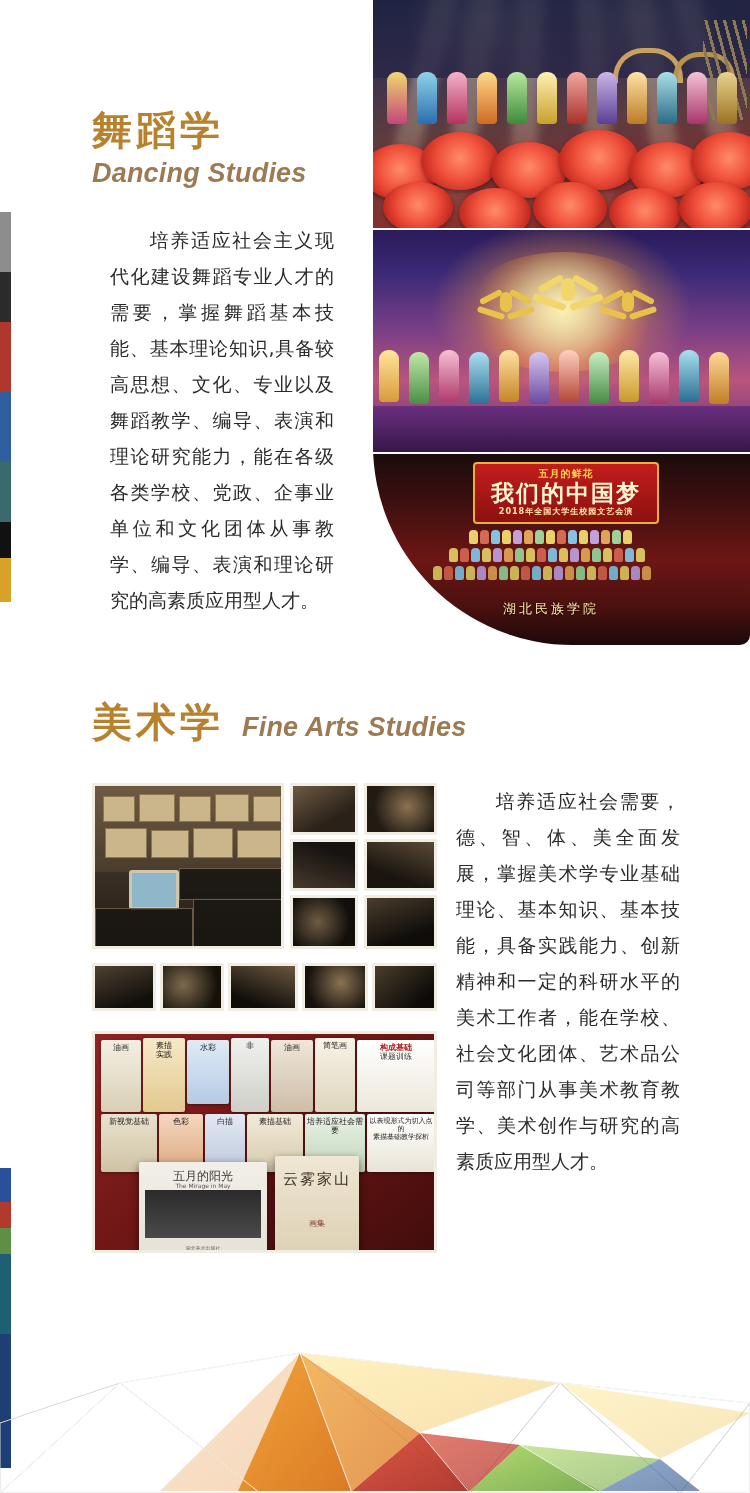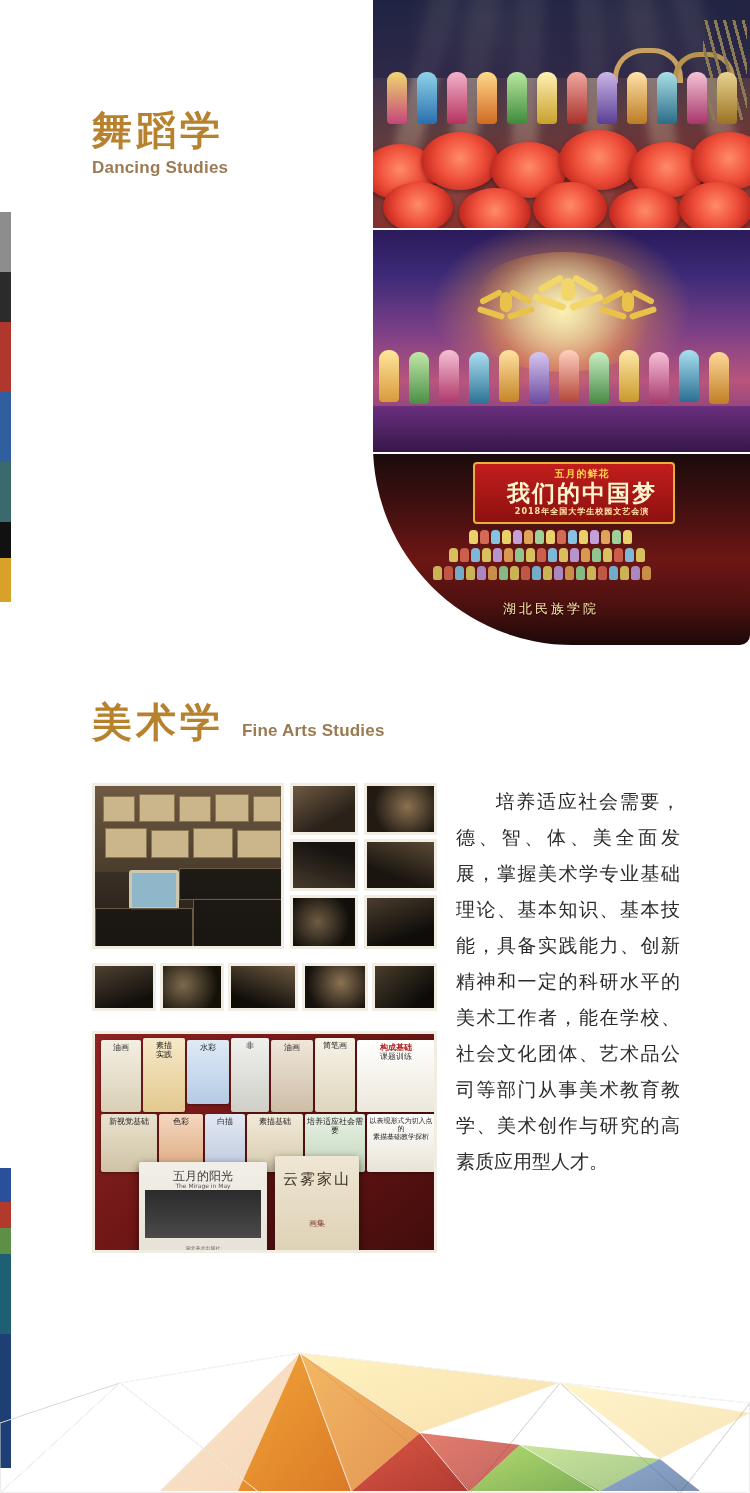--- a/index.html
+++ b/index.html
@@ -41,22 +41,23 @@
     font-family: "DejaVu Sans", "Liberation Sans", sans-serif;
     font-size: 40px;
     font-weight: bold;
     letter-spacing: 4px;
     color: #b8812e;
     line-height: 1.1;
     margin: 0;
   }
   .en-title {
     font-family: "Liberation Sans", sans-serif;
-    font-size: 17px;
+    font-size: 27px;
     font-weight: bold;
+    font-style: italic;
     color: #9c7b52;
     margin: 6px 0 0 0;
     letter-spacing: 0.2px;
   }
 
   .body-text {
     font-family: "DejaVu Sans", "Liberation Sans", sans-serif;
     font-size: 19px;
     line-height: 36px;
     color: #2b2b2b;
@@ -144,21 +145,20 @@
   .banner {
     position: absolute;
     background: linear-gradient(180deg, #c21d1c, #8d1110);
     border: 2px solid #e8b23a;
     border-radius: 4px;
     color: #ffe9a8;
     font-family: "DejaVu Sans", sans-serif;
     font-weight: bold;
     text-align: center;
     overflow: hidden;
-    padding-left: 16px;
   }
   .banner .l1 { color:#ffd24d; font-size: 10px; letter-spacing:1px; margin-top:3px;}
   .banner .l2 { color:#fff6cf; font-size: 23px; letter-spacing:2px; line-height:1.1;}
   .banner .l3 { color:#ffe9a8; font-size: 8px; letter-spacing:1px;}
   .chorus-row {
     position: absolute;
     display: flex;
     gap: 2px;
   }
   .chorus-row i {
@@ -291,20 +291,21 @@
     <div class="seg" style="height:26px;background:#5d8f46;"></div>
     <div class="seg" style="height:80px;background:#1f5f74;"></div>
     <div class="seg" style="height:134px;background:#1d3f73;"></div>
   </div>
 
   <div class="sec1-title-block">
     <h1 class="cn-title">舞蹈学</h1>
     <h2 class="en-title">Dancing Studies</h2>
   </div>
 
+  <div class="sec1-text body-text"><span class="indent"></span><span>培养适应社会主义现代化建设舞蹈专业人才的需要，掌握舞蹈基本技能、基本理论知识,具备较高思想、文化、专业以及舞蹈教学、编导、表演和理论研究能力，能在各级各类学校、党政、企事业单位和文化团体从事教学、编导、表演和理论研究的高素质应用型人才。</span></div>
 
   <div class="sec1-photos">
 
     <div class="photo" style="left:0; top:0; width:377px; height:228px;">
       <div class="inner stage1-bg">
         <div class="beam" style="left:30px; transform:rotate(14deg);"></div>
         <div class="beam" style="left:82px; transform:rotate(9deg);"></div>
         <div class="beam" style="left:140px; transform:rotate(3deg);"></div>
         <div class="beam" style="left:210px; transform:rotate(-4deg);"></div>
         <div class="beam" style="left:272px; transform:rotate(-10deg);"></div>

